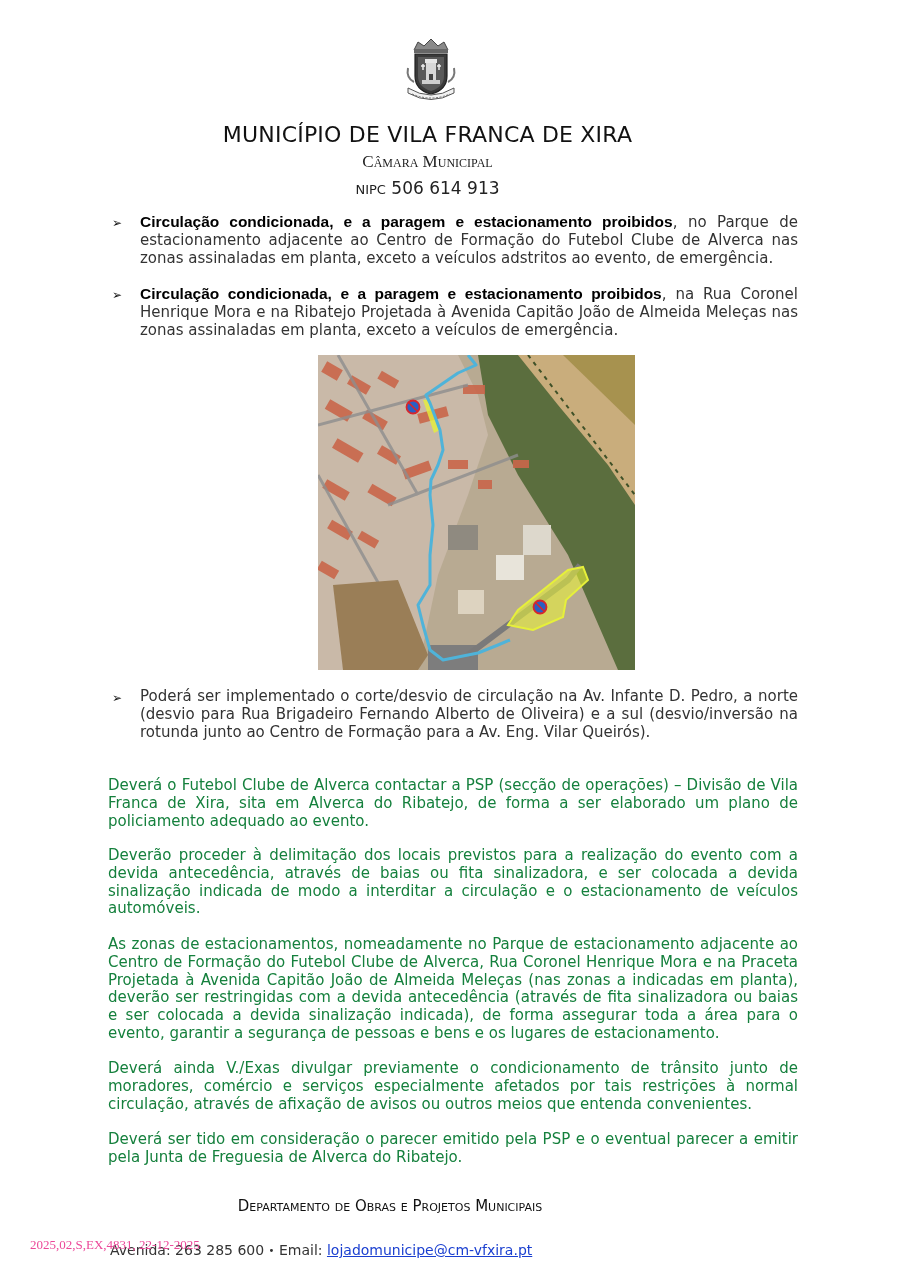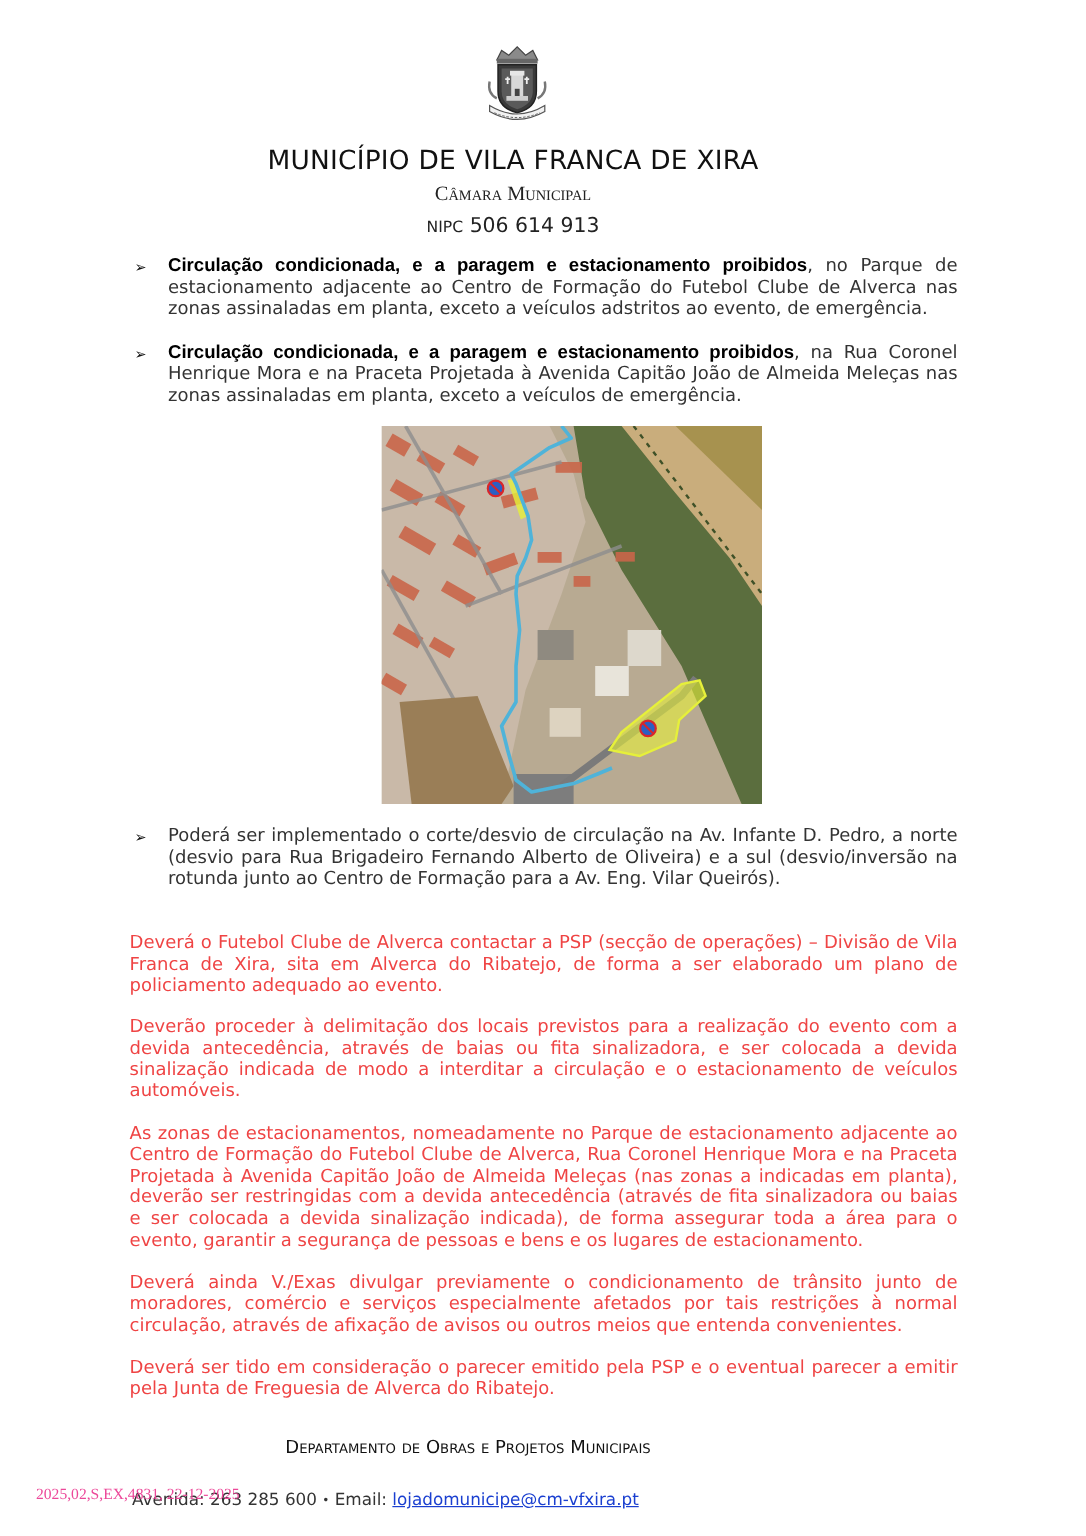--- a/index.html
+++ b/index.html
@@ -7,21 +7,21 @@
     .page { position: absolute; left: 0; top: 0; width: 905px; height: 1280px; }
 
     
     .crest { position: absolute; left: 400px; top: 36px; width: 62px; height: 70px; }
     .title-main { position: absolute; left: 0; width: 855px; top: 122px; text-align: center; font-size: 22px; letter-spacing: 0.2px; color: #111; }
     .title-sub { position: absolute; left: 0; width: 855px; top: 152px; text-align: center; font-size: 17px; color: #222; font-variant: small-caps; font-family: Liberation Serif, serif; }
     .title-nipc { position: absolute; left: 0; width: 855px; top: 178px; text-align: center; font-size: 17px; color: #222; }
     .title-nipc .sc { font-size: 13px; }
 
     
-    .block { position: absolute; left: 108px; width: 690px; font-size: 15px; line-height: 17.8px; text-align: justify; color: #ef4444; }
+    .block { position: absolute; left: 108px; width: 690px; font-size: 15px; line-height: 17.8px; text-align: justify; color: #15803d; }
     .bullet { position: absolute; left: 112px; font-size: 12px; color: #111; }
     .bullet-text { position: absolute; left: 140px; width: 658px; font-size: 15px; line-height: 17.8px; text-align: justify; color: #333; }
     .bold { font-family: "Liberation Sans", sans-serif; font-weight: bold; color: #000; font-size: 15.5px; }
 
     
     .map { position: absolute; left: 318px; top: 355px; width: 317px; height: 315px; overflow: hidden; }
 
     
     .footer-dept { position: absolute; left: 0; width: 780px; top: 1197px; text-align: center; font-size: 15px; color: #111; font-variant: small-caps; }
     .footer-addr { position: absolute; left: 97px; top: 1286px; font-size: 14px; color: #737373; white-space: nowrap; }
@@ -62,21 +62,21 @@
   <div class="title-sub">Câmara Municipal</div>
   <div class="title-nipc">
     <span class="sc">NIPC</span>
     <span>506 614 913</span>
   </div>
 
   <span class="bullet" style="top:216px;">➢</span>
   <div class="bullet-text" style="top:213px;"><span class="bold">Circulação condicionada, e a paragem e estacionamento proibidos</span><span>, no Parque de estacionamento adjacente ao Centro de Formação do Futebol Clube de Alverca nas zonas assinaladas em planta, exceto a veículos adstritos ao evento, de emergência.</span></div>
 
   <span class="bullet" style="top:288px;">➢</span>
-  <div class="bullet-text" style="top:285px;"><span class="bold">Circulação condicionada, e a paragem e estacionamento proibidos</span><span>, na Rua Coronel Henrique Mora e na Praceta Projetada à Avenida Capitão João de Almeida Meleças nas zonas assinaladas em planta, exceto a veículos de emergência.</span></div>
+  <div class="bullet-text" style="top:285px;"><span class="bold">Circulação condicionada, e a paragem e estacionamento proibidos</span><span>, na Rua Coronel Henrique Mora e na Ribatejo Projetada à Avenida Capitão João de Almeida Meleças nas zonas assinaladas em planta, exceto a veículos de emergência.</span></div>
 
   <svg class="map" viewBox="0 0 317 315" preserveAspectRatio="none">
     <rect width="317" height="315" fill="#b8aa92"></rect>
 
     <polygon points="160,0 317,0 317,315 300,315 250,200 200,120 170,60" fill="#5b6e3e"></polygon>
     <polygon points="200,0 317,0 317,150 290,110 240,50" fill="#c9ad7c"></polygon>
     <polygon points="245,0 317,0 317,70" fill="#a7924f"></polygon>
     <line x1="210" y1="0" x2="317" y2="140" stroke="#3f5128" stroke-width="2" stroke-dasharray="4 5"></line>
 
     <polygon points="0,0 140,0 160,40 170,80 150,140 120,220 100,315 0,315" fill="#c9b9a8"></polygon>

